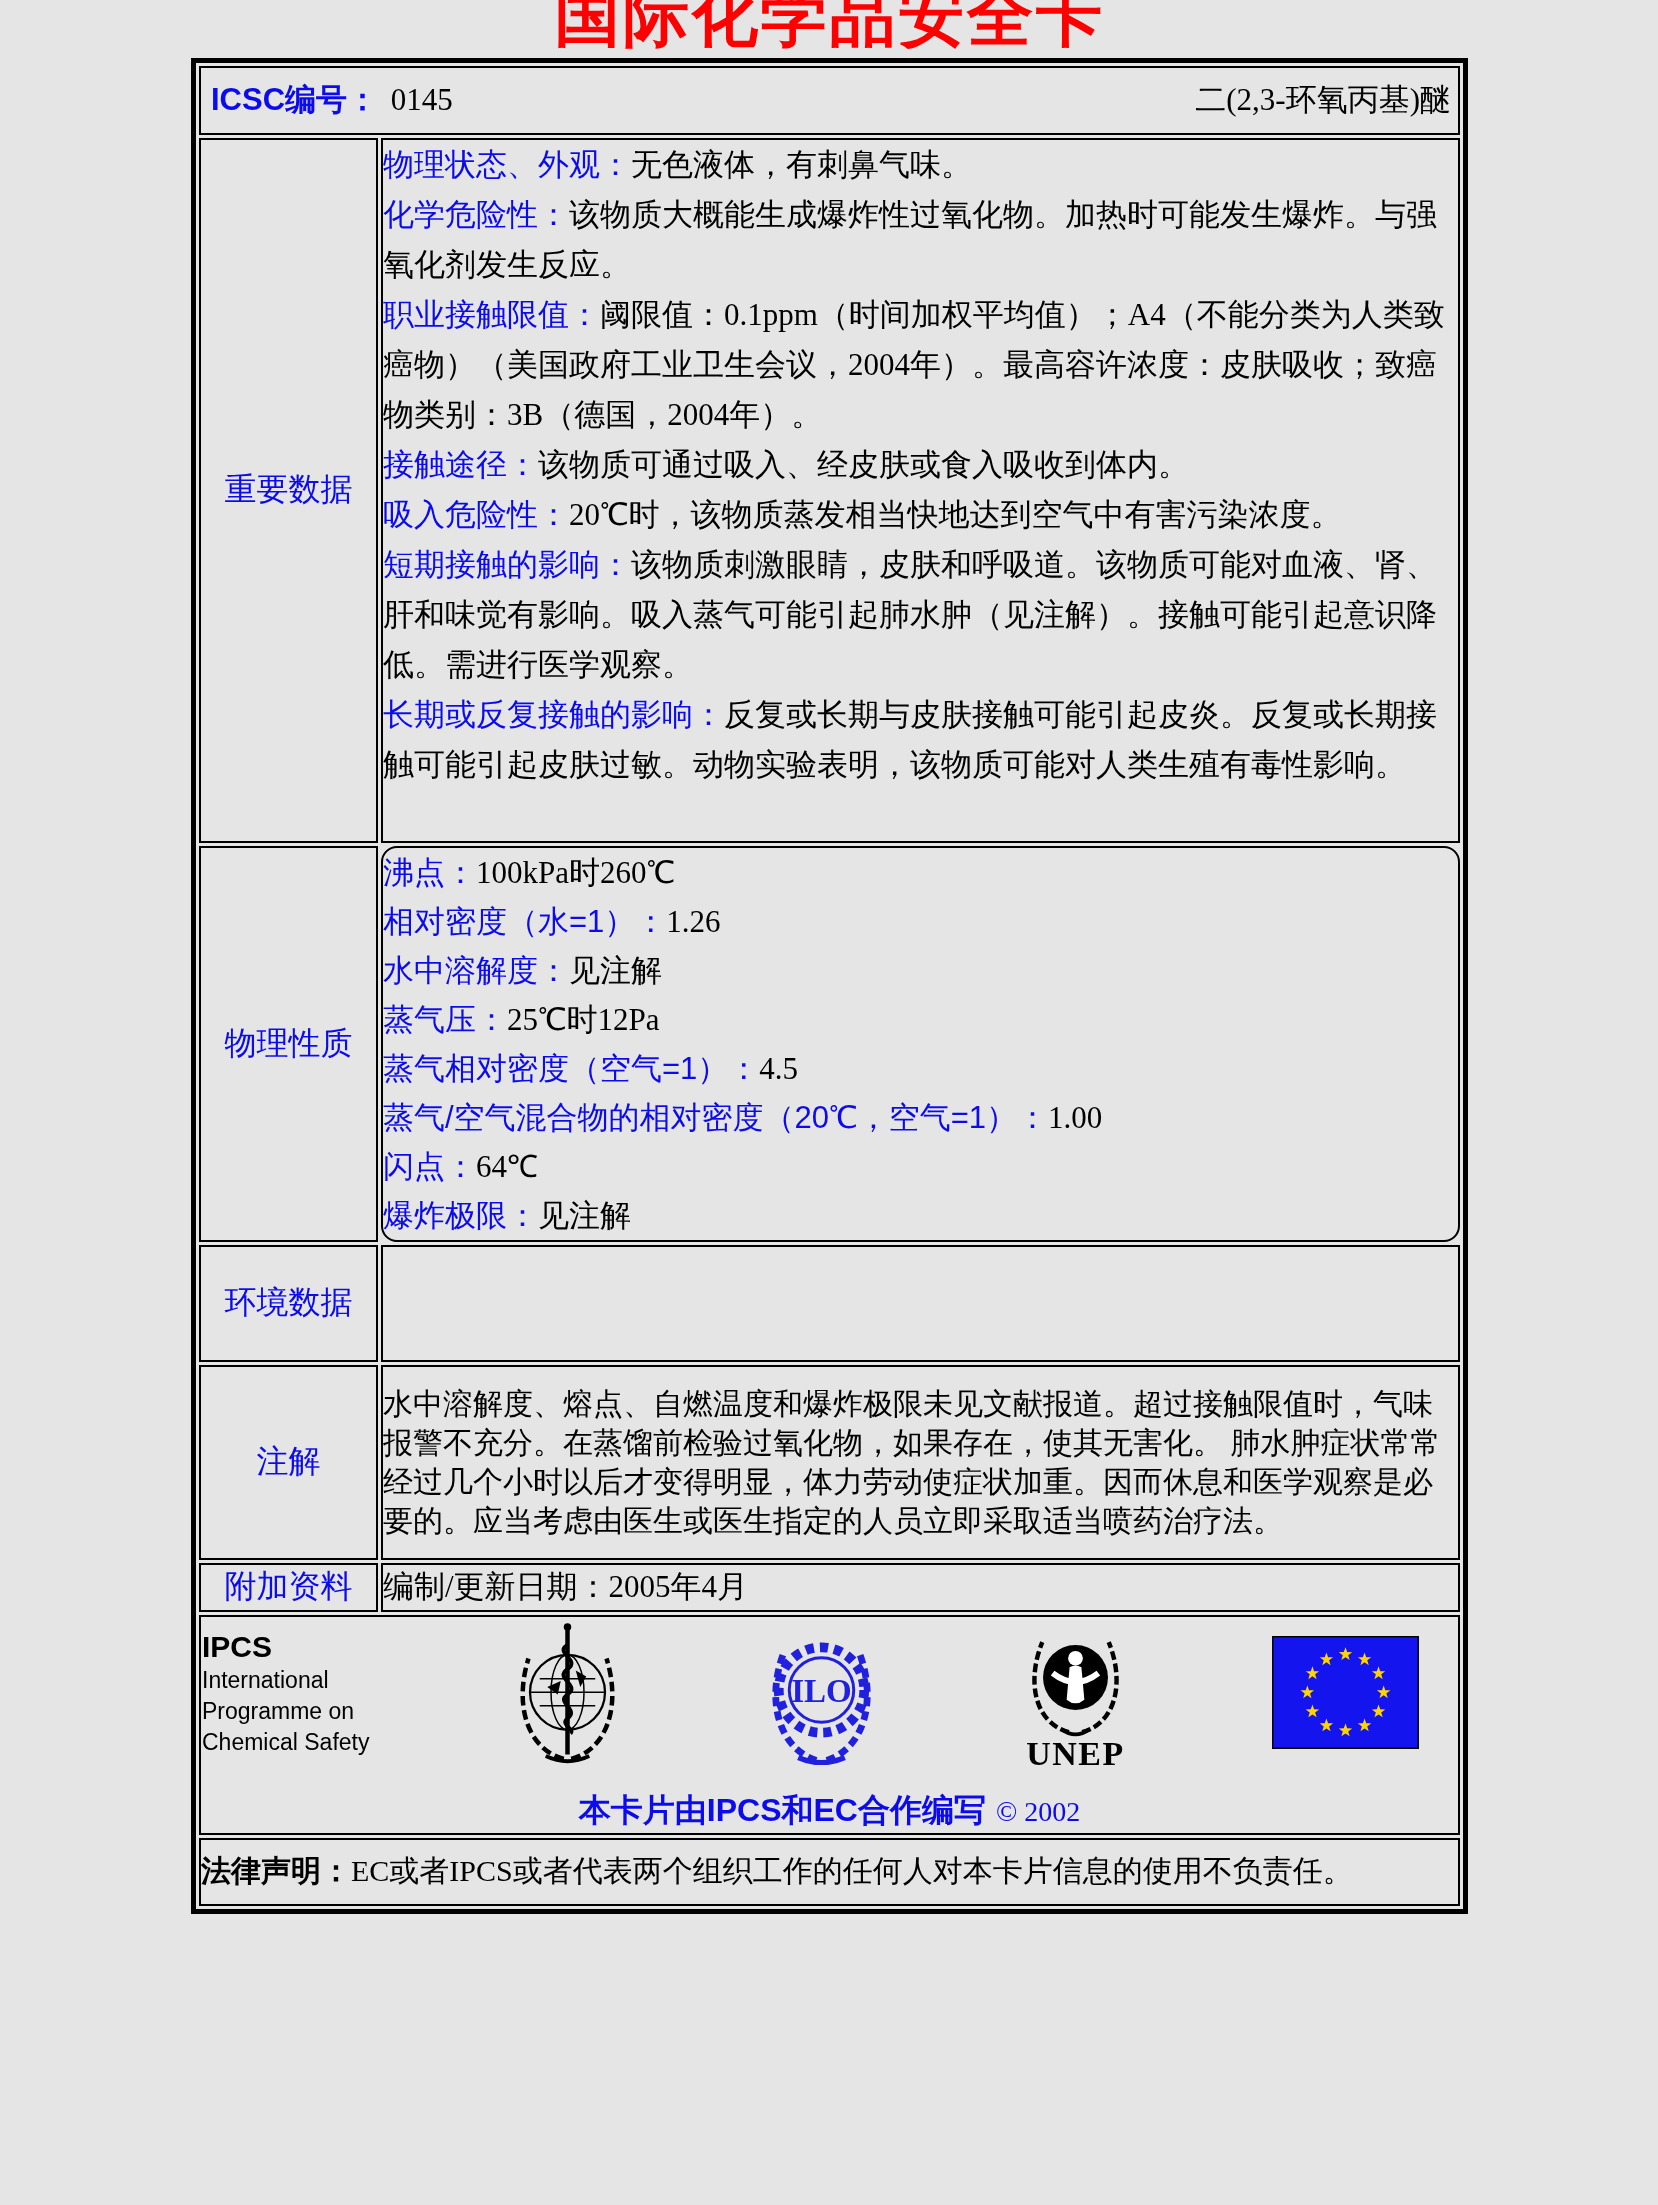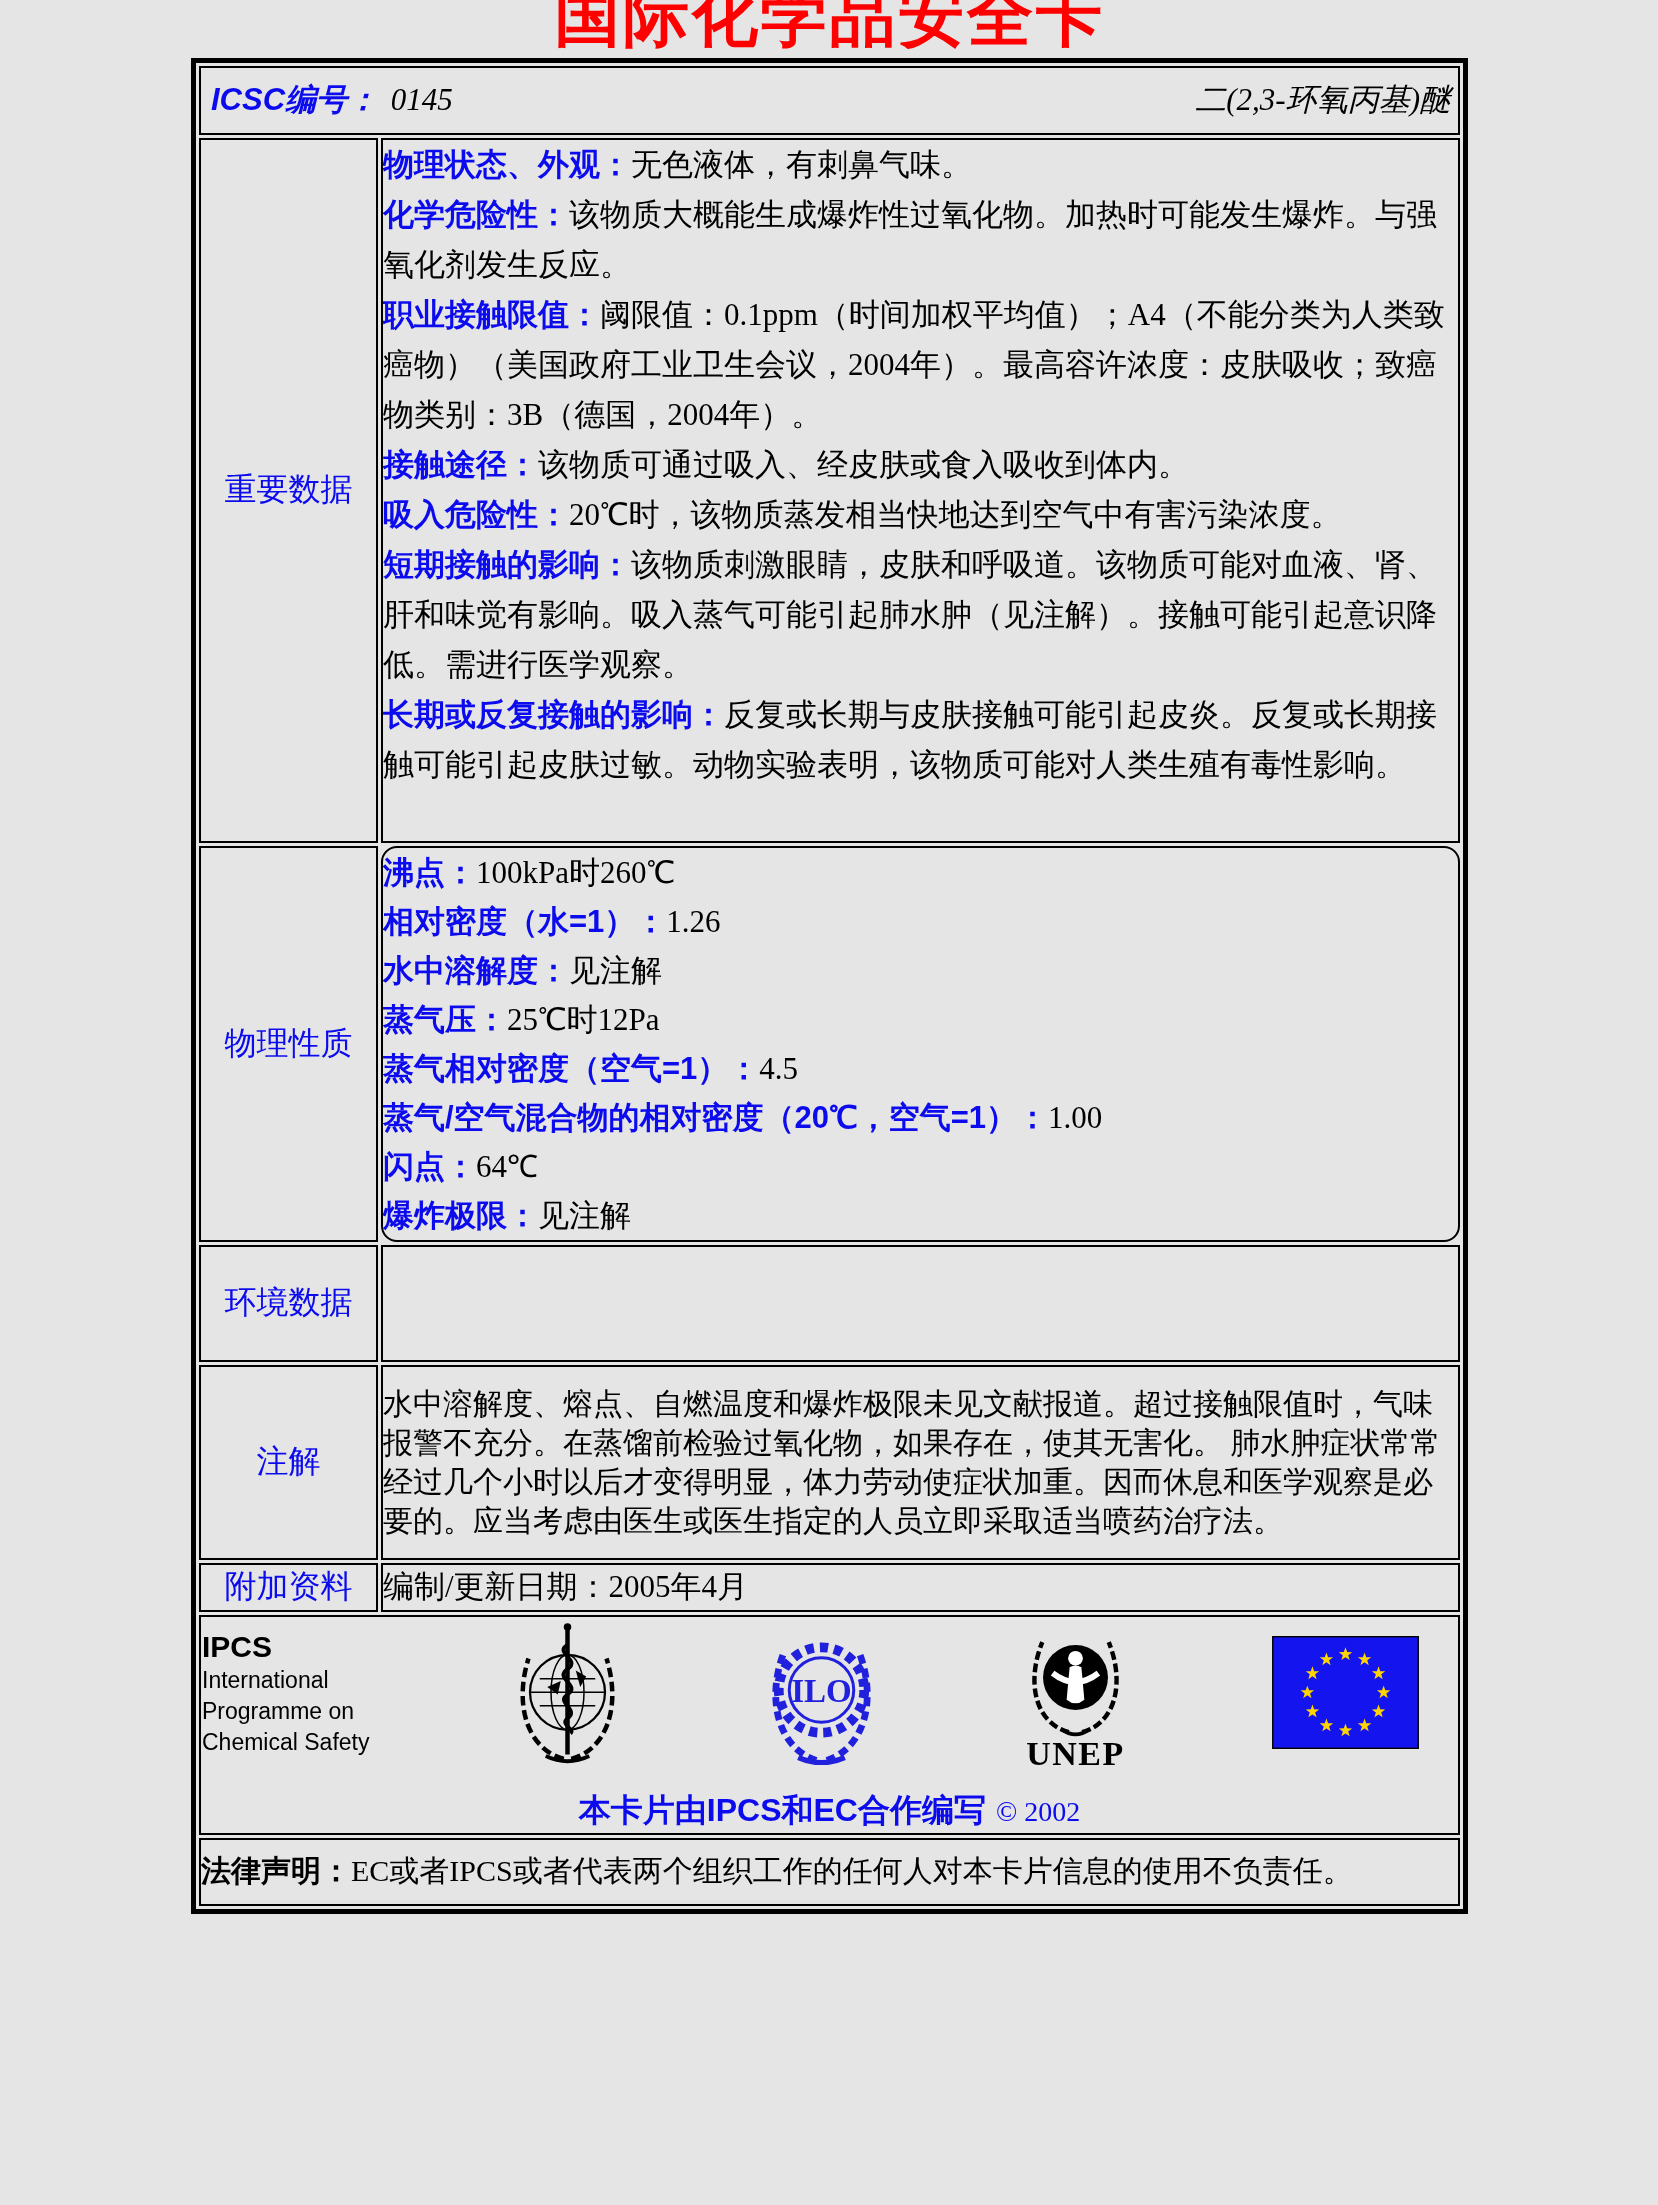--- a/index.html
+++ b/index.html
@@ -37,39 +37,38 @@
     border:2.1px solid #000;
     box-sizing:border-box;
     overflow:hidden;
     padding:0;
   }
   
   td.header-cell{height:69px;vertical-align:middle;}
   .header-flex{
     display:flex;justify-content:space-between;align-items:center;
     padding:0 7px 0 10px;
-    font-style:italic;
   }
   .icsc-label{
     font-family:"Liberation Sans", sans-serif;
     font-weight:bold;color:#0b0bee;font-size:31px;
   }
   .icsc-number{font-size:31px;color:#000;margin-left:12.7px;}
   .chem-name{font-size:31px;color:#000;}
   
   td.side{
     vertical-align:middle;text-align:center;
     font-family:"Liberation Sans", sans-serif;
     color:#0b0bee;font-size:32px;
   }
   
   td.content{vertical-align:top;padding:1.4px 7px 0 8.5px;}
   .flabel{
     font-family:"Liberation Sans", sans-serif;
-    font-weight:bold;color:#0b0bee;
+    font-weight:normal;color:#0b0bee;
   }
   .fval{color:#000;}
   .content p{margin:0;font-size:31px;}
   td.c-imp p{line-height:50px;}
   td.c-phy{vertical-align:middle;border-radius:16px;}
   td.c-phy p{line-height:49px;}
   td.c-notes{vertical-align:middle;}
   td.c-notes p{font-size:30px;line-height:39px;}
   
   .h-imp{height:705px;}

